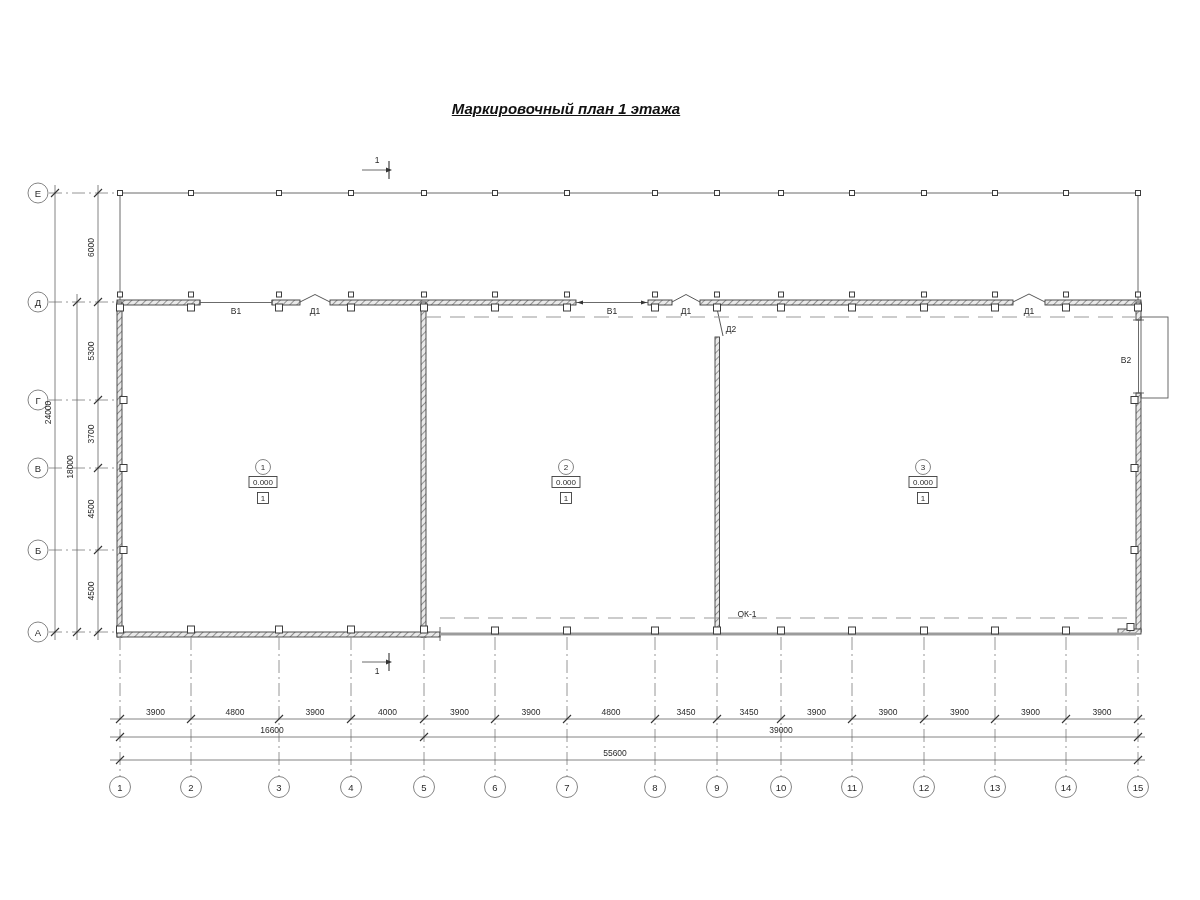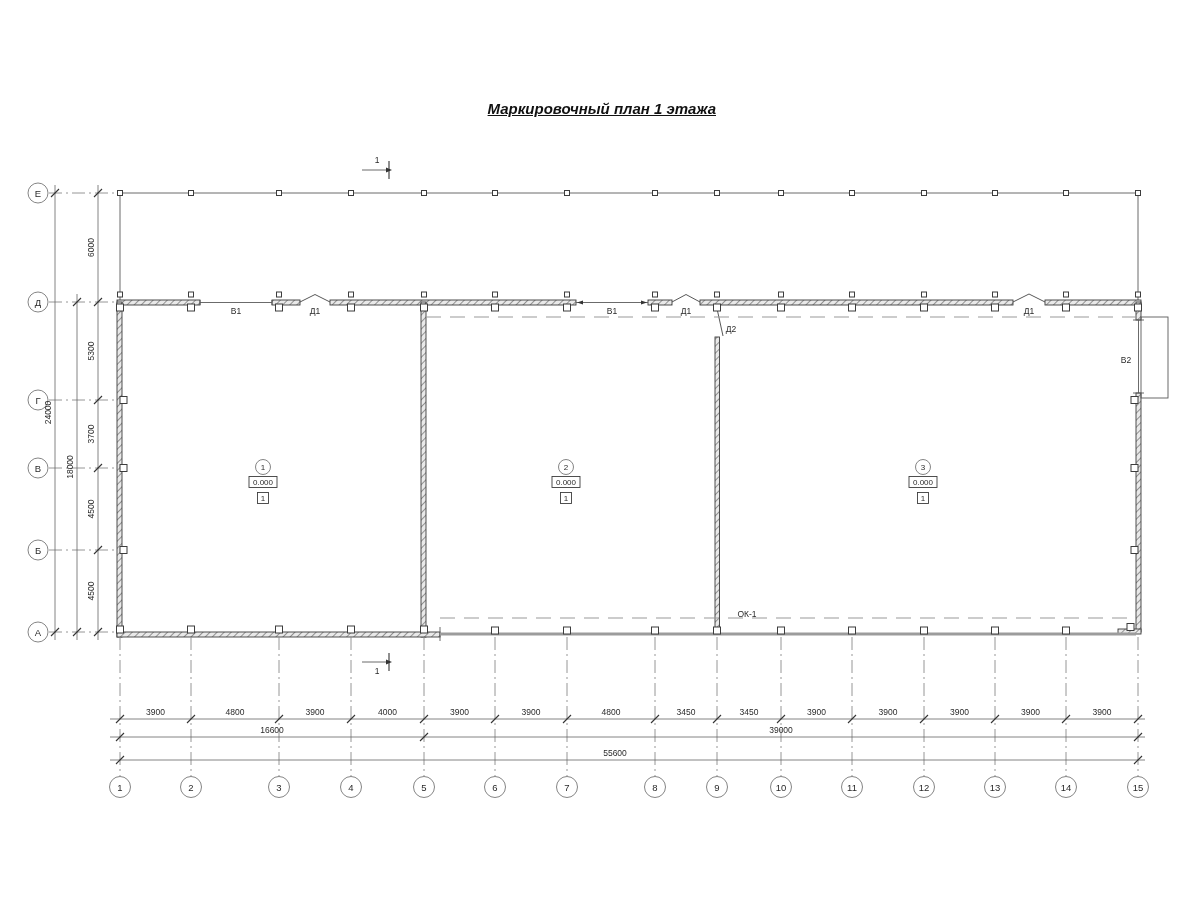--- a/index.html
+++ b/index.html
@@ -1,17 +1,17 @@
 <!DOCTYPE html>
 <html><head>
 <meta charset="utf-8">
 <style>
   html,body{margin:0;padding:0;background:#fff;}
   .stage{position:relative;width:1200px;height:900px;background:#fff;overflow:hidden;}
-  .title{position:absolute;top:100px;left:416px;width:300px;text-align:right;
+  .title{position:absolute;top:100px;left:416px;width:300px;text-align:center;
          font:italic 700 15px "Liberation Sans",sans-serif;text-decoration:underline;color:#111;}
   svg{position:absolute;left:0;top:0;}
   text{font-family:"Liberation Sans",sans-serif;fill:#2a2a2a;}
   .dimtxt{font-size:8.5px;}
   .bubtxt{font-size:9.5px;}
   .lbl{font-size:8.5px;}
   .roomnum{font-size:8px;}
   .boxtxt{font-size:8px;}
   .thin{stroke:#5a5a5a;stroke-width:0.9;fill:none;}
   .dim{stroke:#666;stroke-width:0.8;fill:none;}

